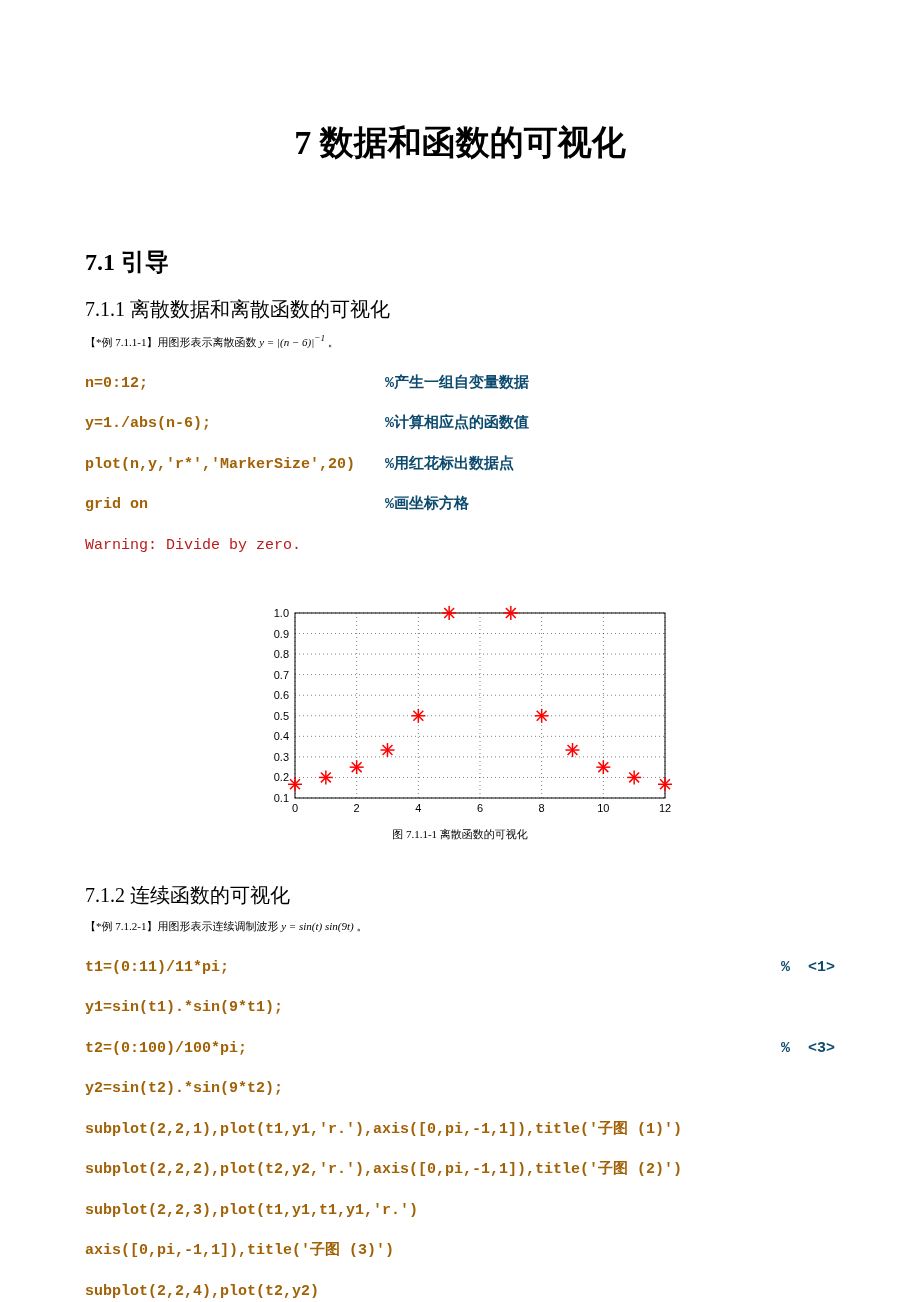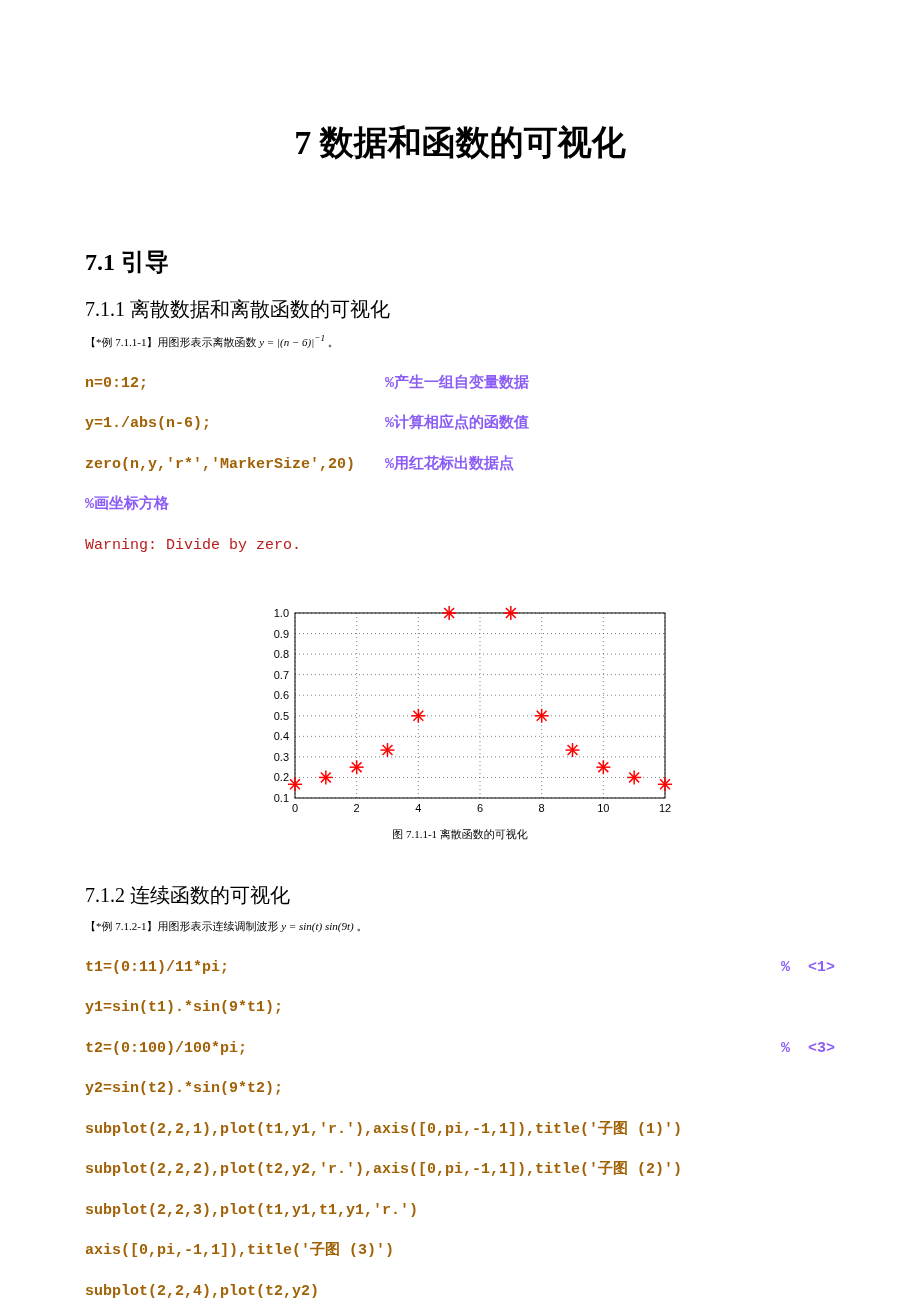--- a/index.html
+++ b/index.html
@@ -41,21 +41,21 @@
   }
   .code-block {
     font-family: "Courier New", monospace;
     font-size: 15px;
     line-height: 1.35;
     white-space: pre;
     margin: 2px 0;
   }
   .code-green { color: #a16207; font-weight: bold; }
   .code-blue  { color: #b91c1c; }
-  .code-comment { color: #8b5cf6; font-weight: bold; }
+  .code-comment { color: #0c4a6e; font-weight: bold; }
   .figure-caption {
     text-align: center;
     font-size: 11px;
     margin: 4px 0 30px 0;
     font-family: "SimSun", serif;
   }
   
   .chart-wrap {
     width: 430px;
     margin: 6px auto 2px auto;
@@ -82,22 +82,22 @@
 
   <div class="example-line">
     <span>【*例 7.1.1-1】用图形表示离散函数 </span>
     <span class="eq">y = |(n − 6)|<sup>−1</sup></span>
     <span> 。</span>
   </div>
 
   <div class="code-block">
 <div class="code-row"><span class="code-green code-left">n=0:12;</span><span class="code-comment">%产生一组自变量数据</span></div>
 <div class="code-row"><span class="code-green code-left">y=1./abs(n-6);</span><span class="code-comment">%计算相应点的函数值</span></div>
-<div class="code-row"><span class="code-green code-left">zero(n,y,'r*','MarkerSize',20)</span><span class="code-comment">%用红花标出数据点</span></div>
-<div class="code-row"><span class="code-comment">%画坐标方格</span></div>
+<div class="code-row"><span class="code-green code-left">plot(n,y,'r*','MarkerSize',20)</span><span class="code-comment">%用红花标出数据点</span></div>
+<div class="code-row"><span class="code-green code-left">grid on</span><span class="code-comment">%画坐标方格</span></div>
 <div><span class="code-blue">Warning: Divide by zero.</span></div>
   </div>
 
   <div class="chart-wrap">
     <svg class="chart" id="scatter-chart" width="430" height="220">
         <rect x="50" y="10" width="370" height="185" fill="none" stroke="#000" stroke-width="1"></rect>
         <line x1="50" y1="10" x2="50" y2="195" stroke="#000" stroke-width="0.5" stroke-dasharray="1 3"></line>
         <text x="50" y="209" text-anchor="middle" font-size="11" font-family="Arial">0</text>
         <line x1="111.66666666666666" y1="10" x2="111.66666666666666" y2="195" stroke="#000" stroke-width="0.5" stroke-dasharray="1 3"></line>
         <text x="111.66666666666666" y="209" text-anchor="middle" font-size="11" font-family="Arial">2</text>

